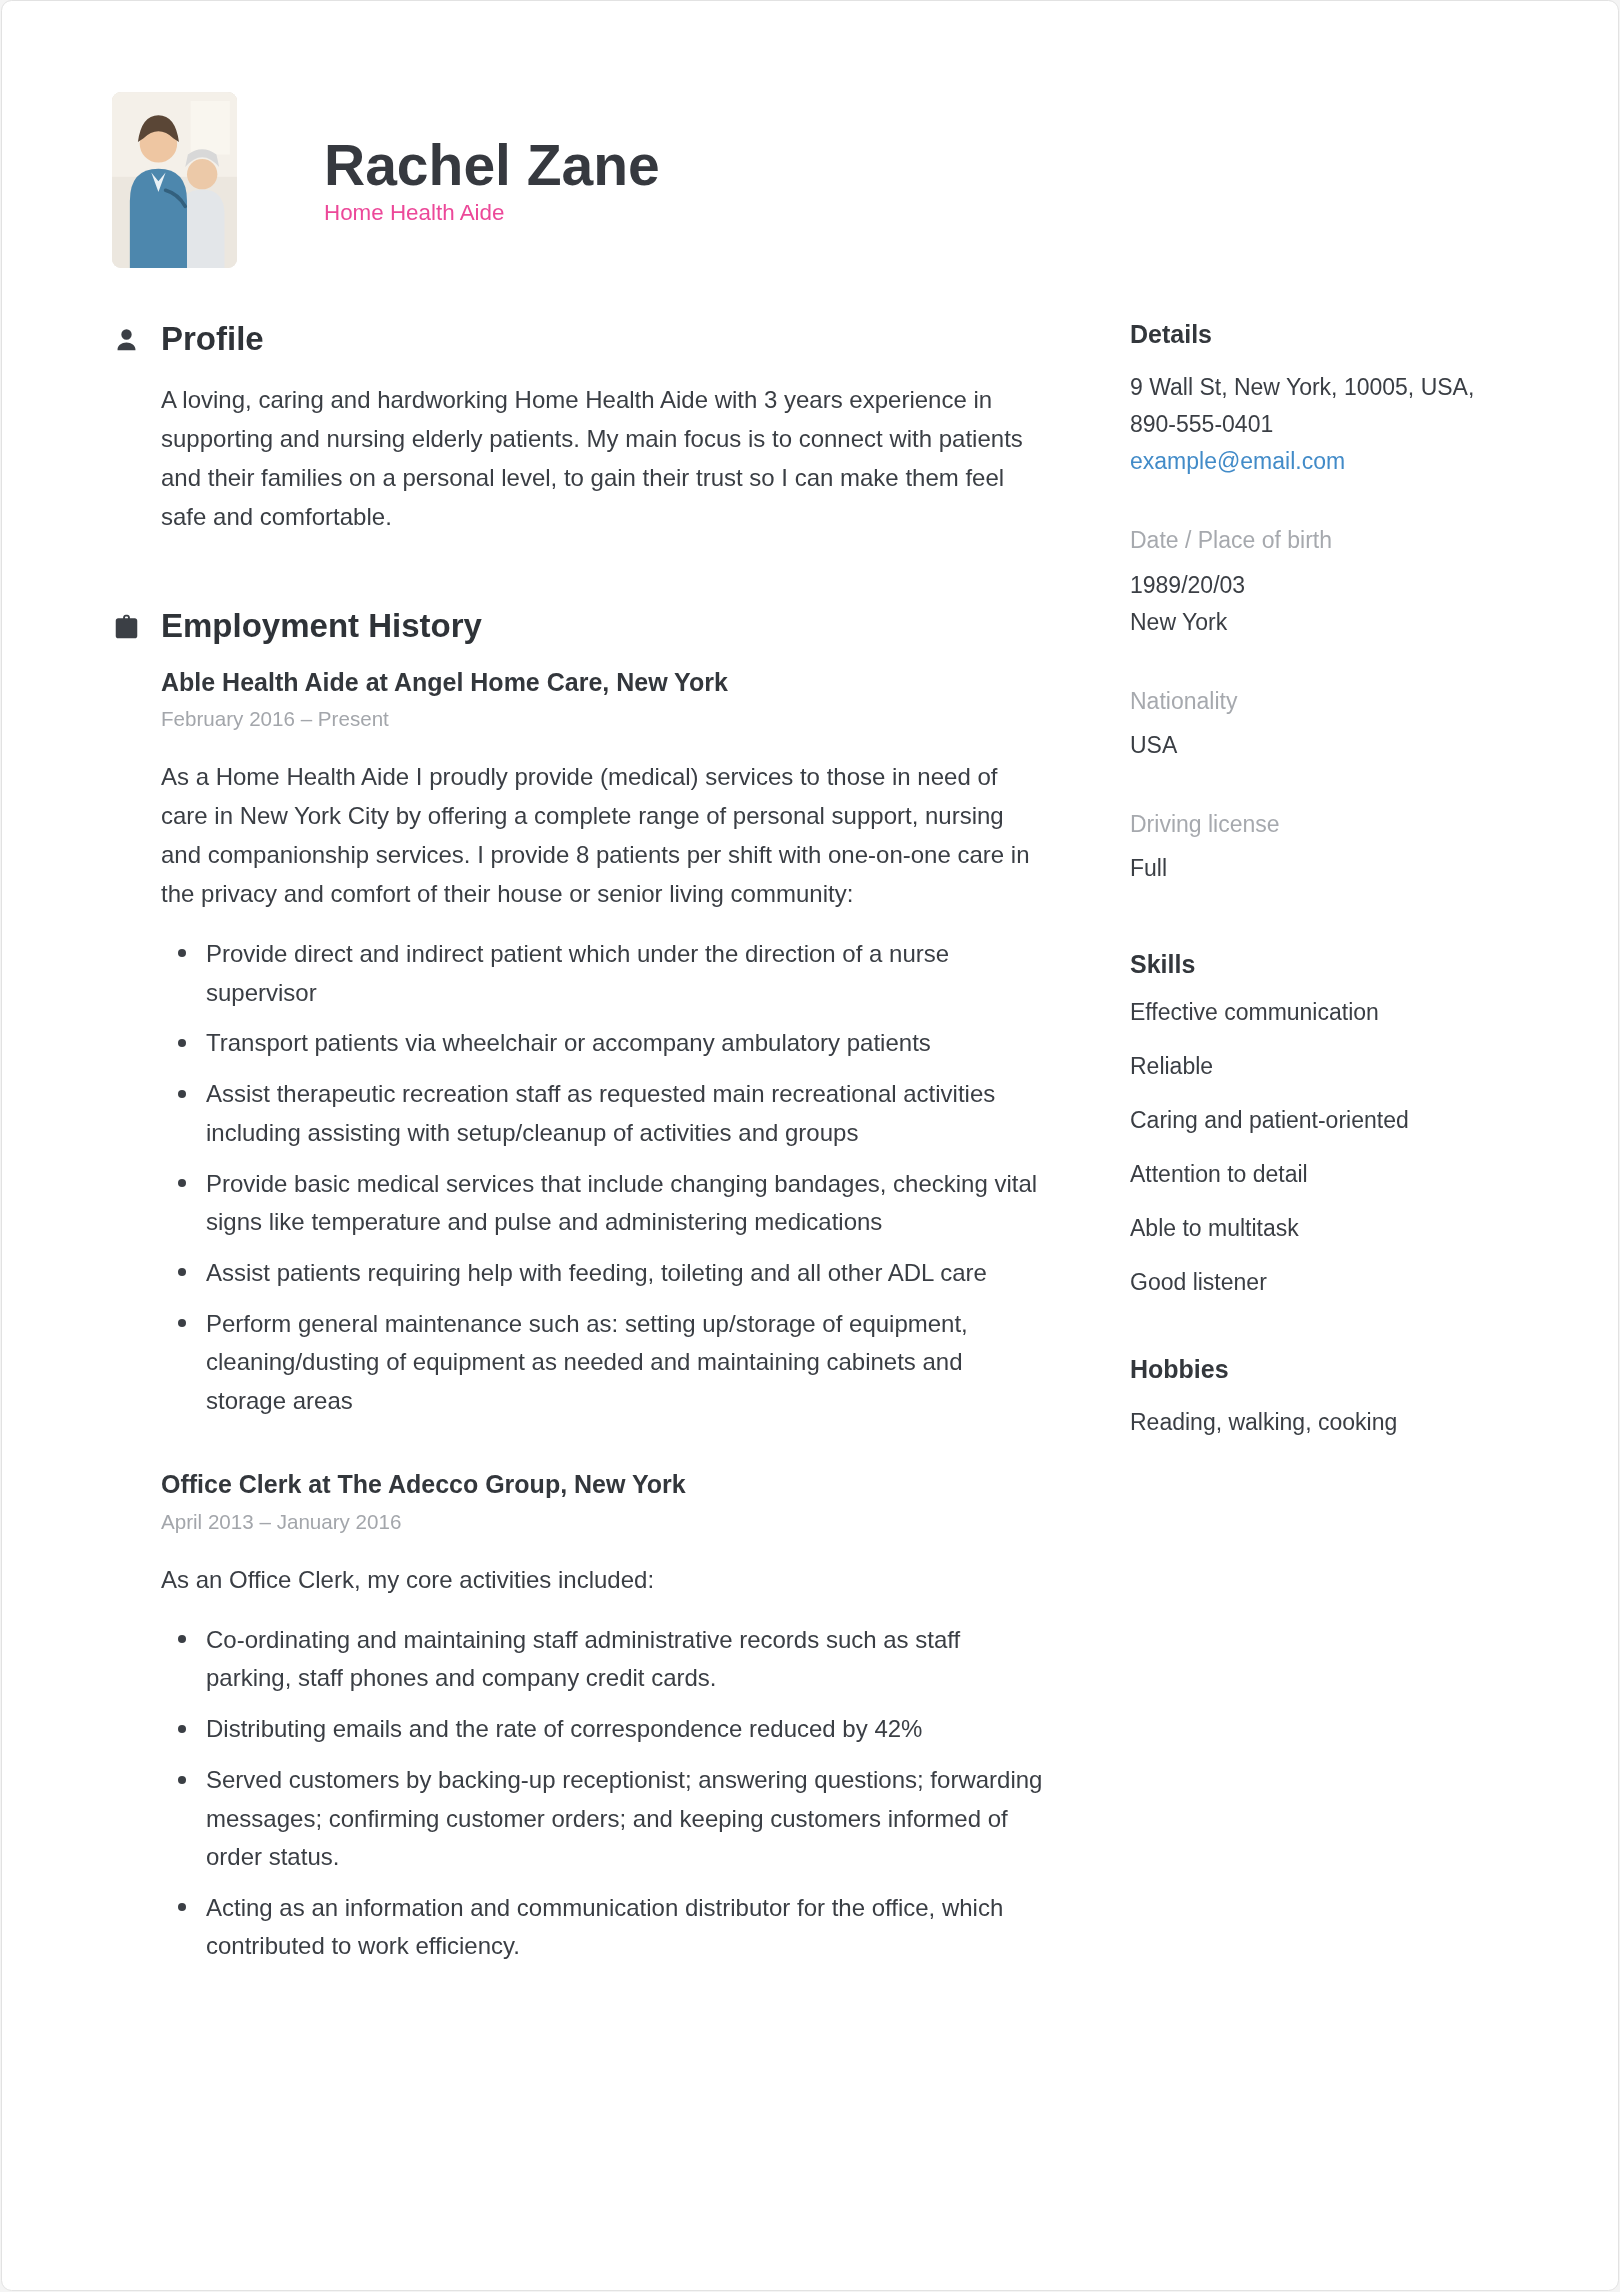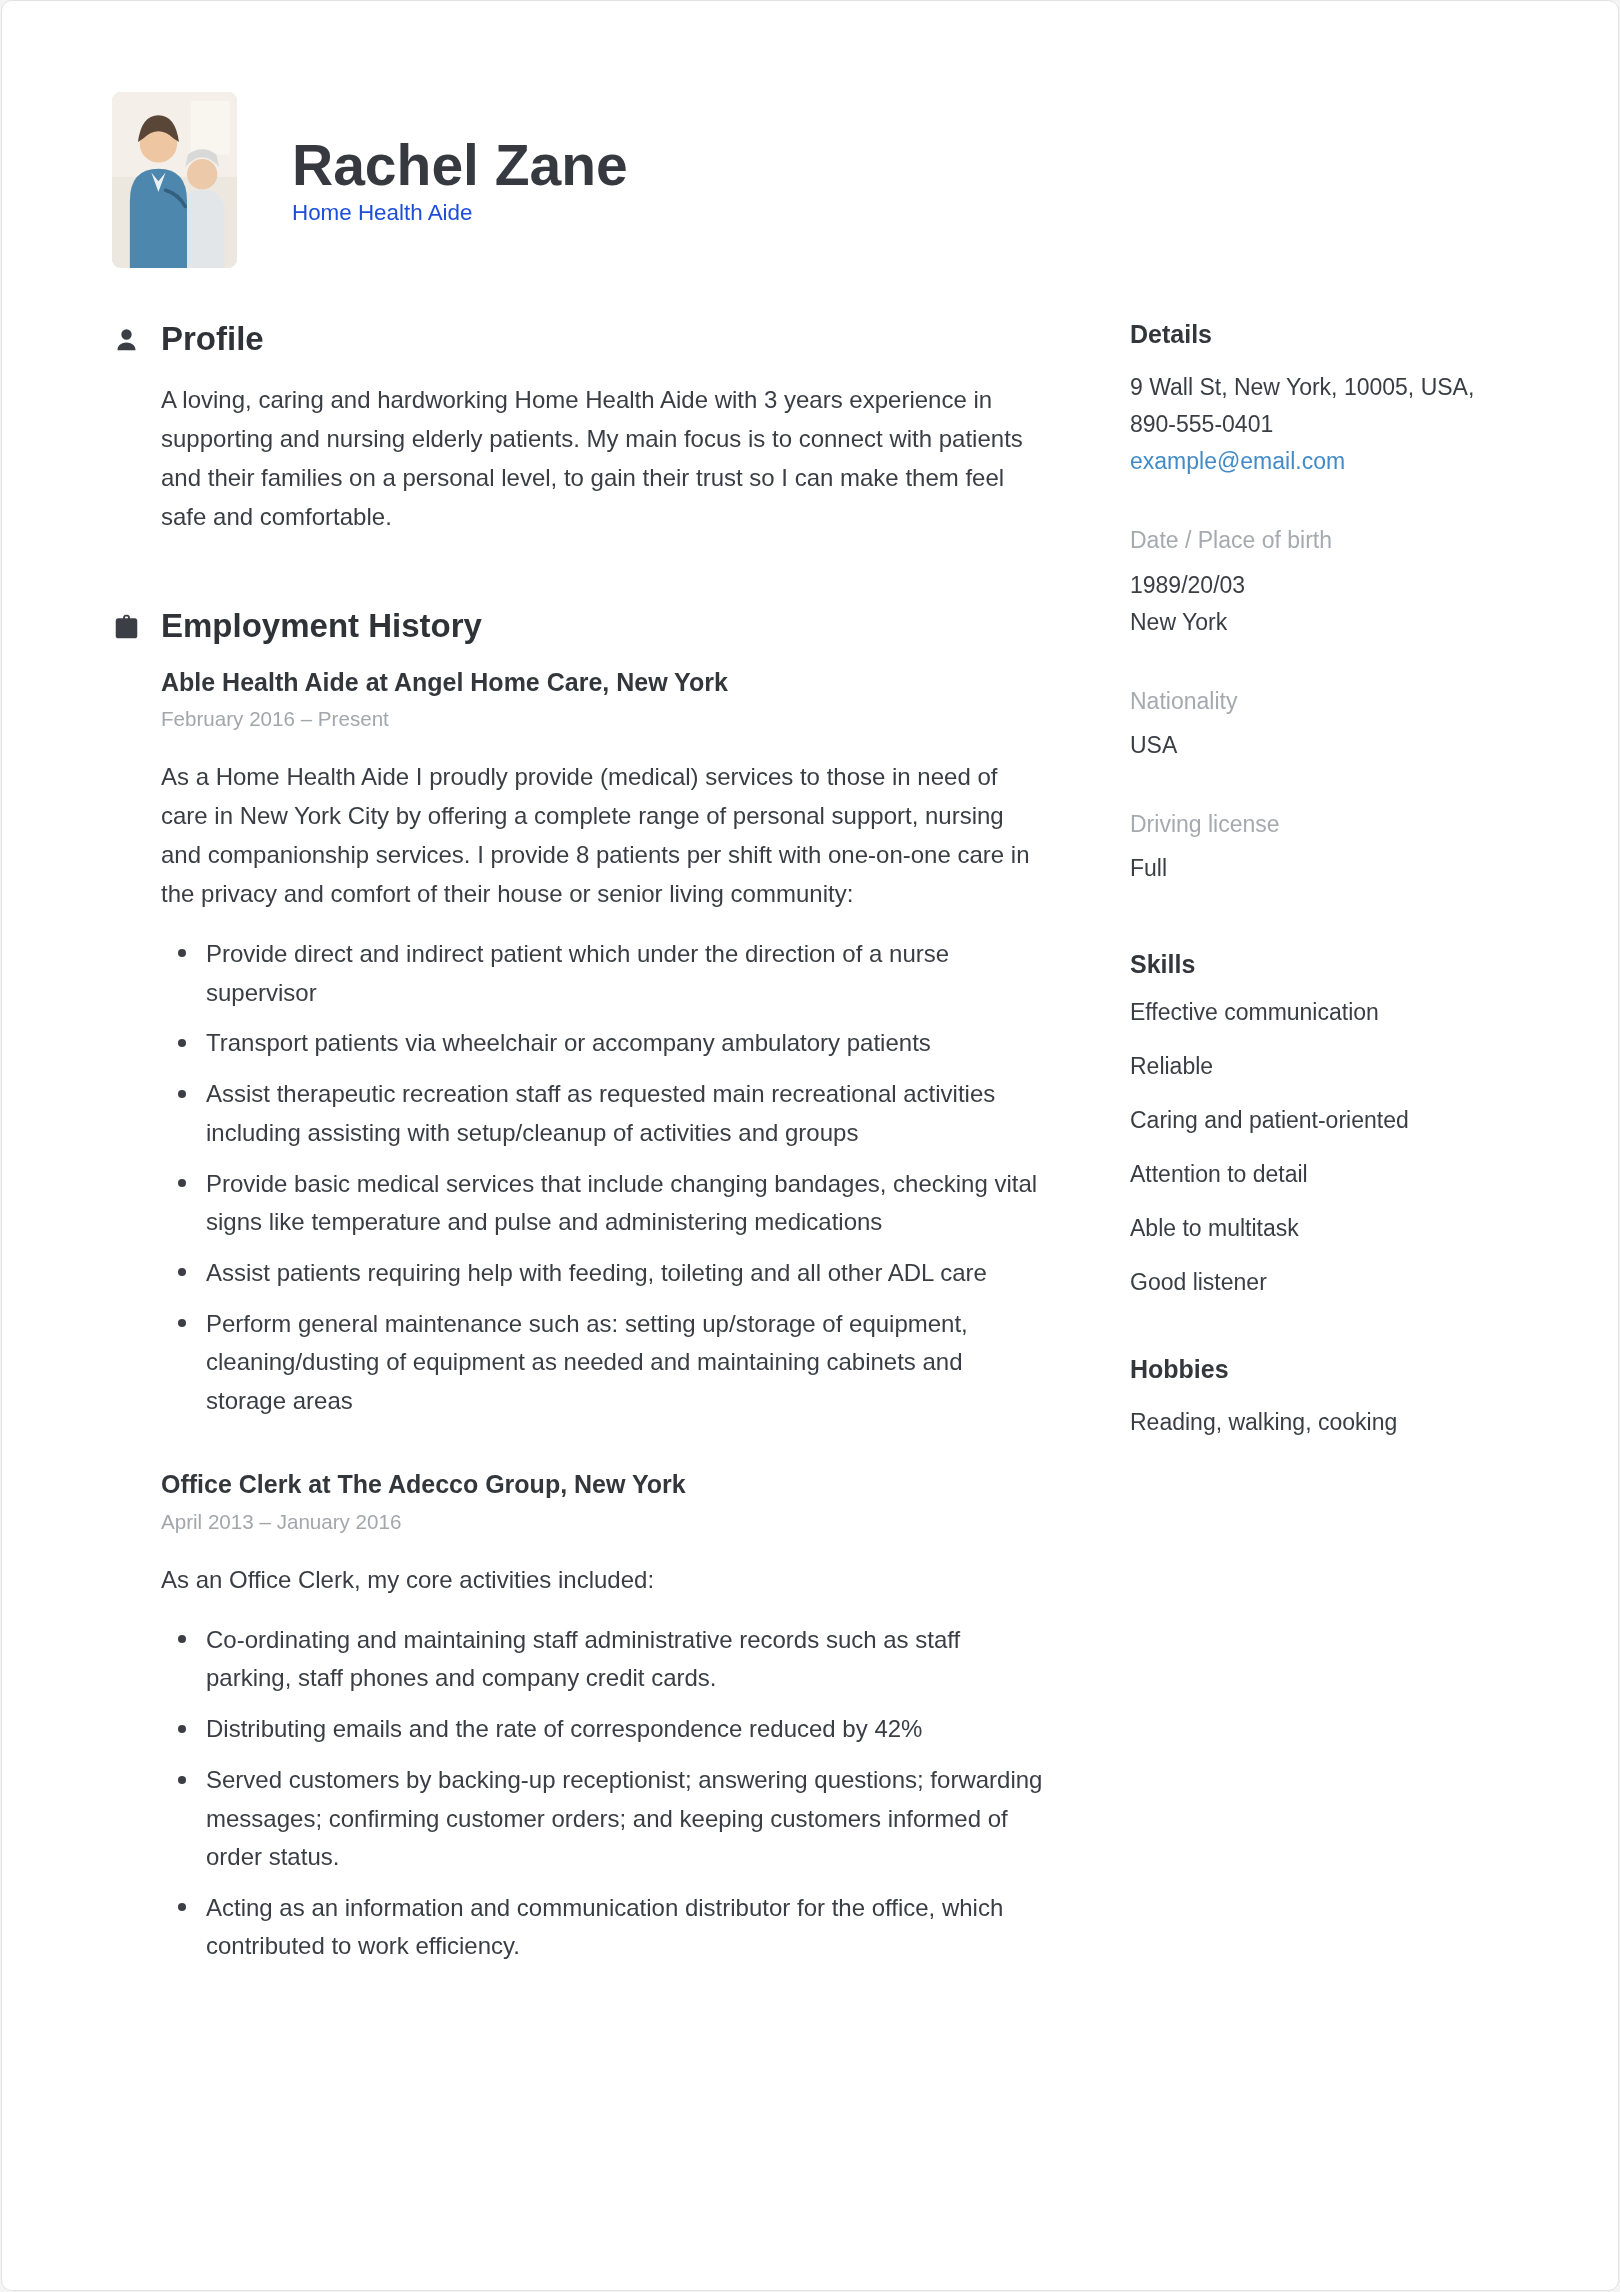--- a/index.html
+++ b/index.html
@@ -11,29 +11,29 @@
     margin: 0 auto;
     background: #ffffff;
     border: 0.9px solid #e2e2e2;
     border-radius: 10.7px;
     box-sizing: border-box;
     padding: 91px 128px 0 110px;
     overflow: hidden;
   }
 
   
-  .header { display: flex; align-items: center; margin-bottom: 52px; }
+  .header { display: flex; align-items: center; margin-bottom: 52px; gap: 32px; }
   .photo {
     width: 125px; height: 176px; border-radius: 9px; overflow: hidden;
     flex: 0 0 auto; background: #e9e4dd;
   }
   .photo svg { display: block; width: 100%; height: 100%; }
   .name-block { margin-left: 55px; }
   .name { font-size: 57px; font-weight: 700; color: #36393f; line-height: 1.1; }
-  .headline { font-size: 22.4px; color: #1d4ed8; margin-top: 4px; }
+  .headline { font-size: 22.4px; color: #ec4899; margin-top: 4px; }
 
   
   .columns { display: flex; align-items: flex-start; }
   .main { width: 931px; }
   .sidebar { width: 360px; margin-left: auto; }
 
   
   .section { position: relative; padding-left: 49px; }
   .section + .section { margin-top: 70px; }
   .section-icon { position: absolute; left: 0; top: 5.4px; width: 29px; height: 29px; }

